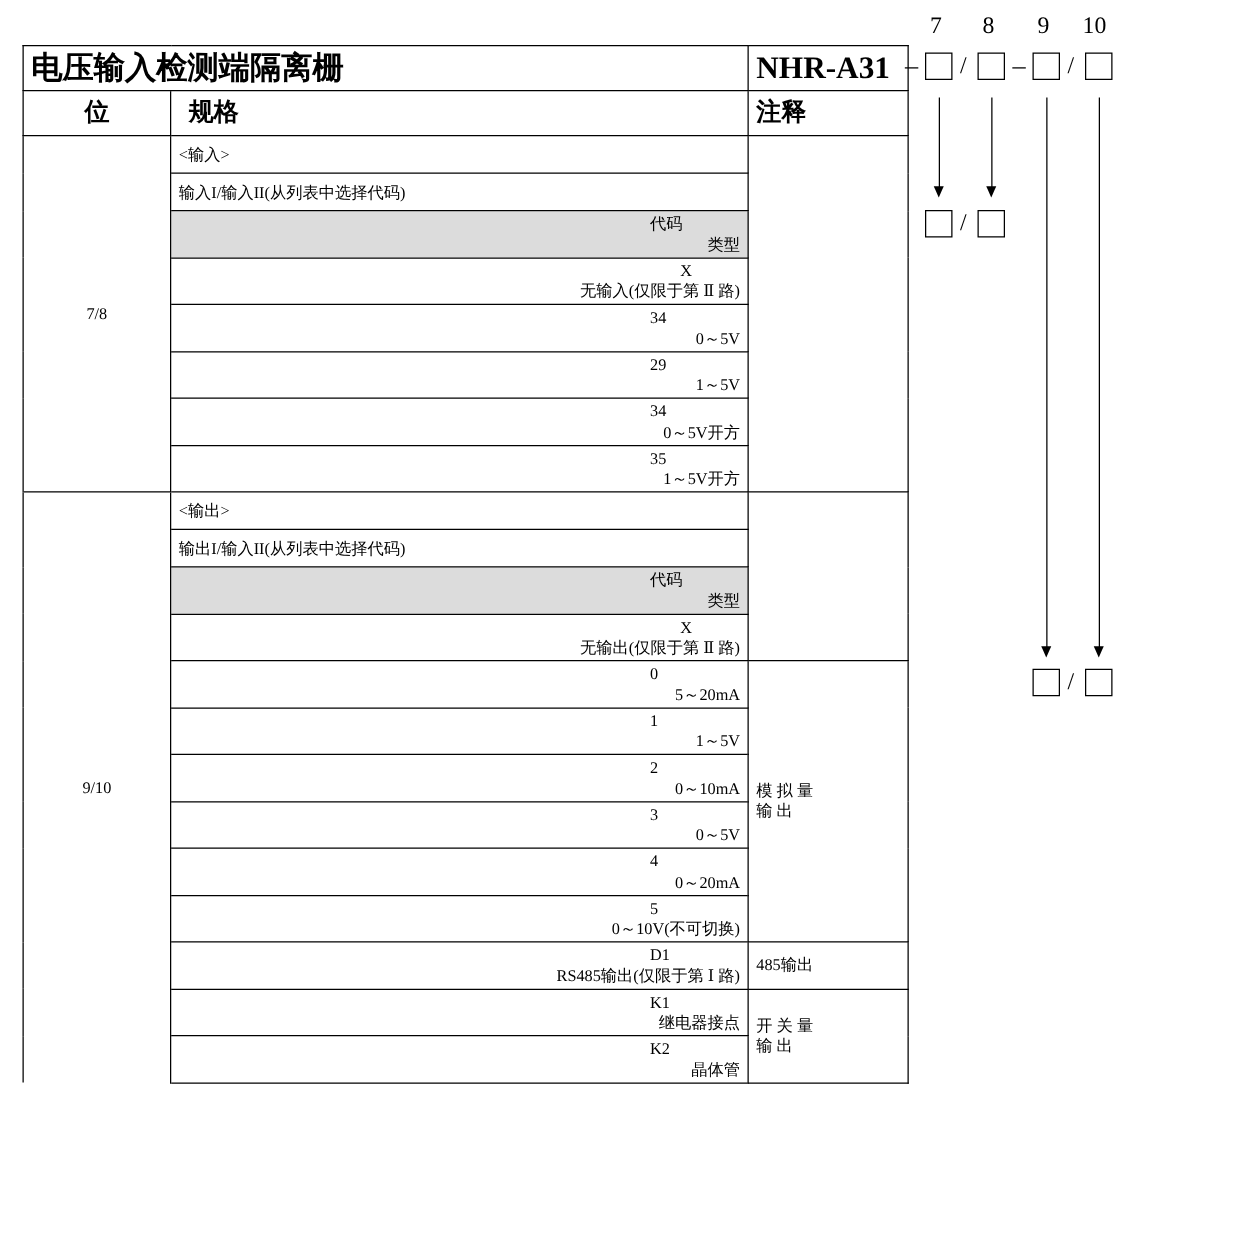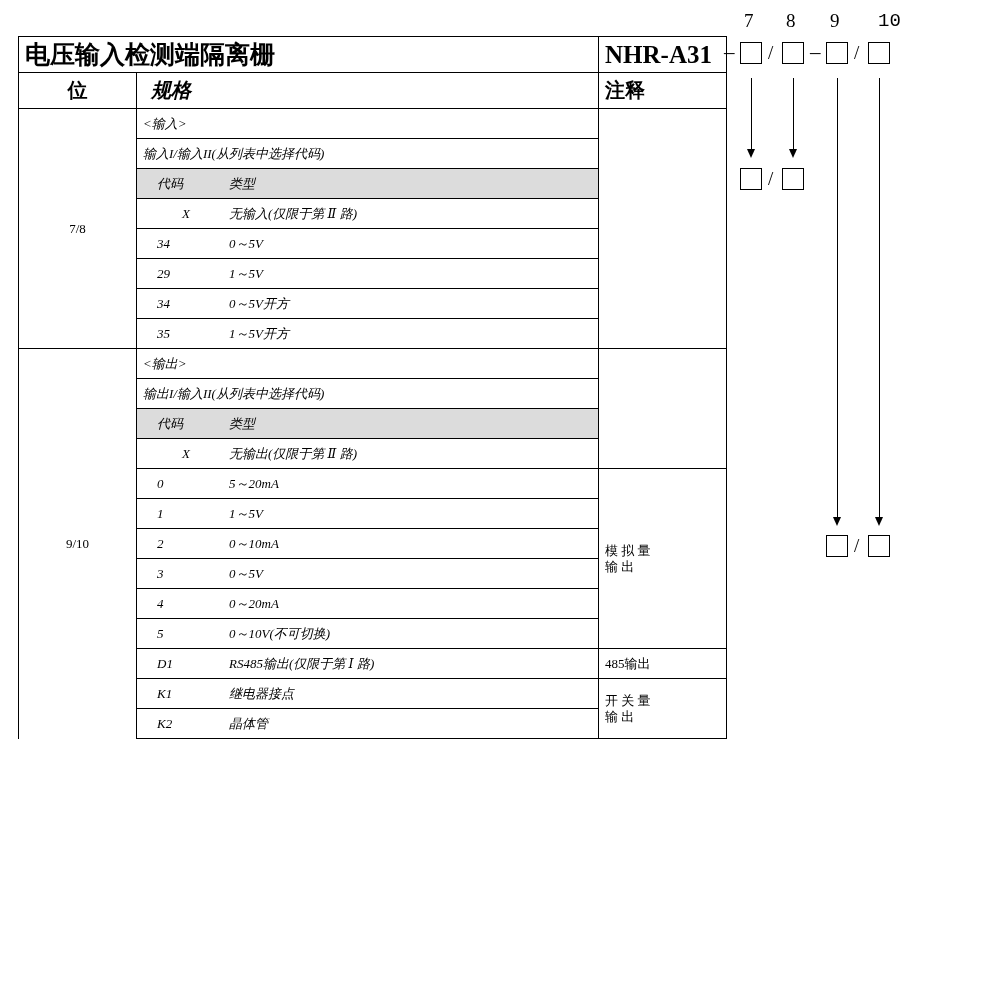--- a/index.html
+++ b/index.html
@@ -34,21 +34,21 @@
   .spec-table td {
     border: 1px solid #000000;
     padding: 2px 6px;
     font-size: 13px;
     line-height: 1.25;
     vertical-align: middle;
     height: 30px;
     box-sizing: border-box;
   }
   .col-pos   { width: 118px; text-align: center; }
-  .col-spec  { width: 462px; font-style: italic; }
+  .col-spec  { width: 462px; }
   .col-note  { width: 128px; }
 
   .title-row td {
     font-weight: bold;
     font-size: 25px;
     height: 36px;
   }
   .title-left {
     text-align: left;
     padding-left: 6px;
@@ -73,20 +73,21 @@
     padding-top: 6px;
     font-size: 19px;
     margin-top: 23px;
   }
   .shade {
     background: #dcdcdc;
   }
   .code-line {
     display: flex;
     align-items: flex-end;
+    flex-direction: column;
   }
   .code-key {
     display: inline-block;
     width: 86px;
     text-align: left;
     padding-left: 14px;
     box-sizing: border-box;
   }
   .code-key.center { text-align: center; padding-left: 0; width: 86px; }
   .code-val {
@@ -350,21 +351,21 @@
       </td>
     </tr>
   </tbody>
     </table>
 
   <div class="diagram">
 
     <span class="digit-label" style="left: 18px; top: 10px;">7</span>
     <span class="digit-label" style="left: 60px; top: 10px;">8</span>
     <span class="digit-label" style="left: 104px; top: 10px;">9</span>
-    <span class="digit-label" style="left: 152px; top: 10px; font-family: Liberation Mono, monospace;">10</span>
+    <span class="digit-label" style="left: 140px; top: 10px;">10</span>
 
     <span class="dash" style="left: -2px; top: 40px;">–</span>
     <span class="box" style="left: 14px; top: 42px;"></span>
     <span class="sep" style="left: 42px; top: 42px;">/</span>
     <span class="box" style="left: 56px; top: 42px;"></span>
     <span class="dash" style="left: 84px; top: 40px;">–</span>
     <span class="box" style="left: 100px; top: 42px;"></span>
     <span class="sep" style="left: 128px; top: 42px;">/</span>
     <span class="box" style="left: 142px; top: 42px;"></span>
 

